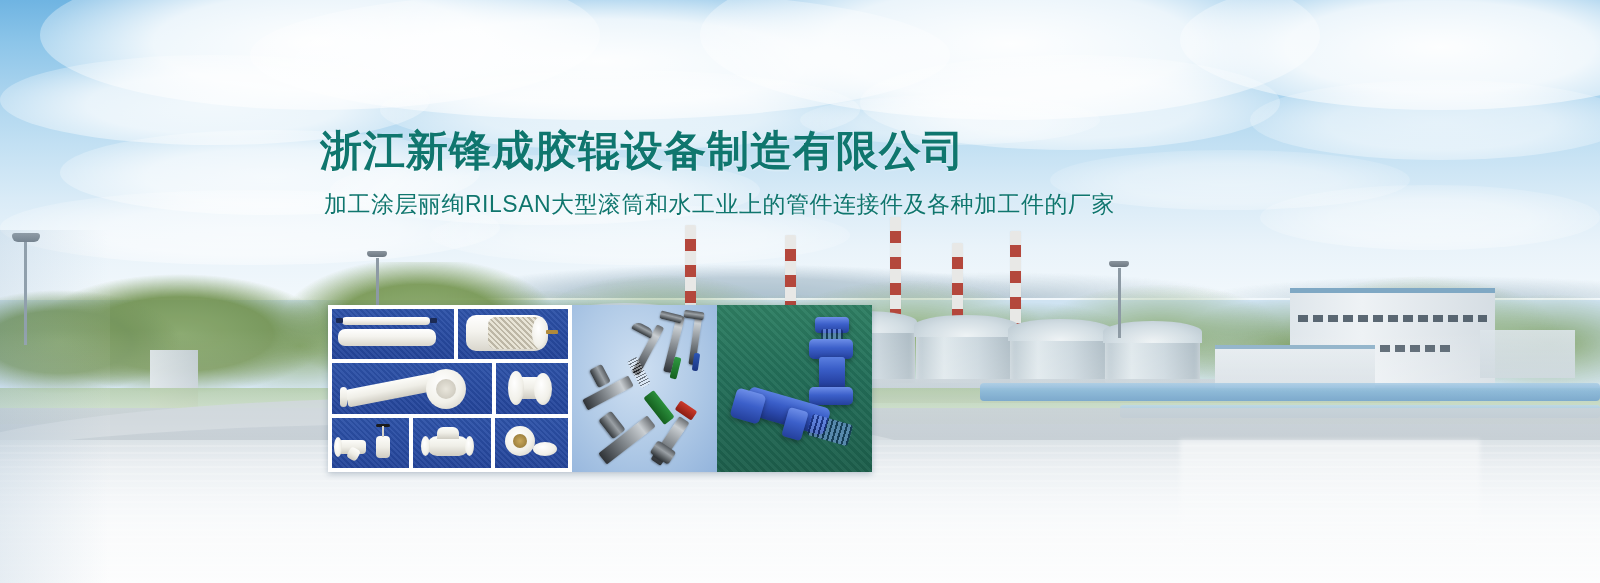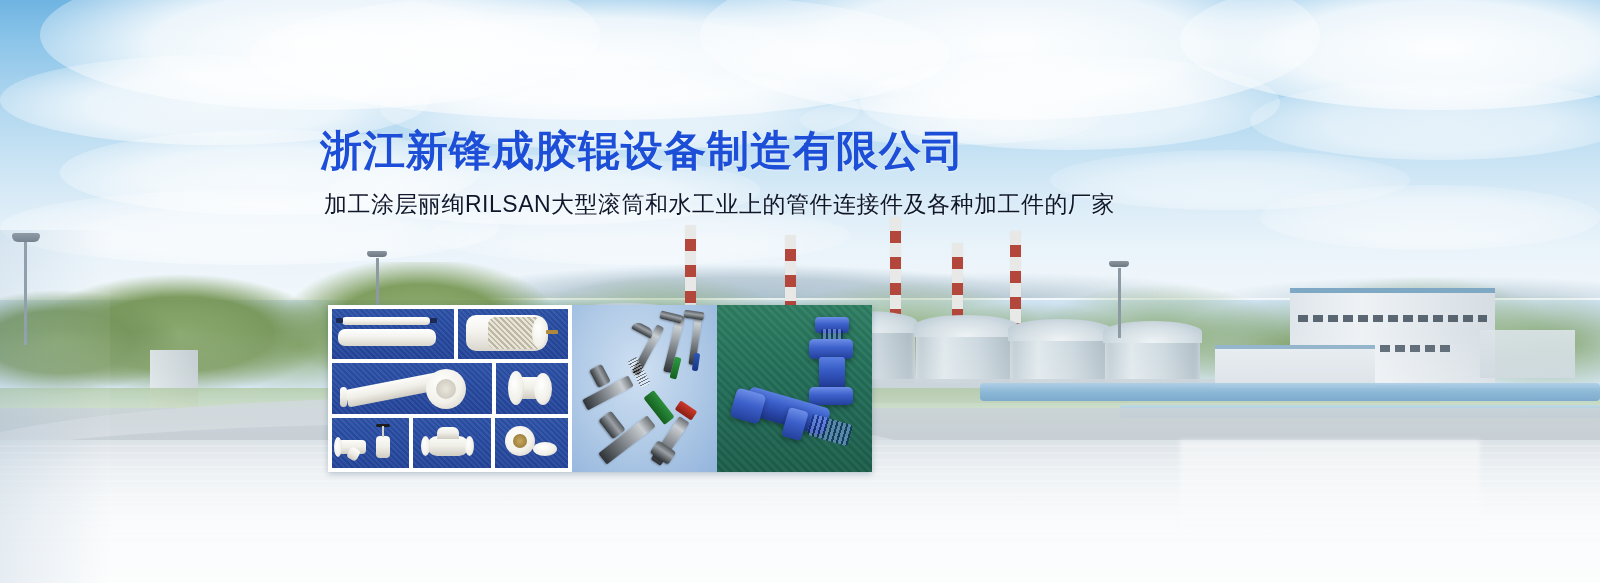--- a/index.html
+++ b/index.html
@@ -255,31 +255,31 @@
     position: absolute;
     left: 320px; top: 126px;
     z-index: 30;
   }
   .headline {
     margin: 0;
     font-size: 42px;
     line-height: 1.18;
     font-weight: bold;
     letter-spacing: 1px;
-    color: #1d4ed8;
+    color: #0f766e;
     white-space: nowrap;
     text-shadow: 0 1px 2px rgba(255,255,255,.55);
   }
   .subline {
     margin: 14px 0 0 4px;
     font-size: 23px;
     line-height: 1.25;
     font-weight: normal;
     letter-spacing: .5px;
-    color: #0f172a;
+    color: #0f766e;
     white-space: nowrap;
     text-shadow: 0 1px 2px rgba(255,255,255,.55);
   }
 
   
   .collage {
     position: absolute;
     left: 328px; top: 305px;
     width: 544px; height: 167px;
     display: flex;

